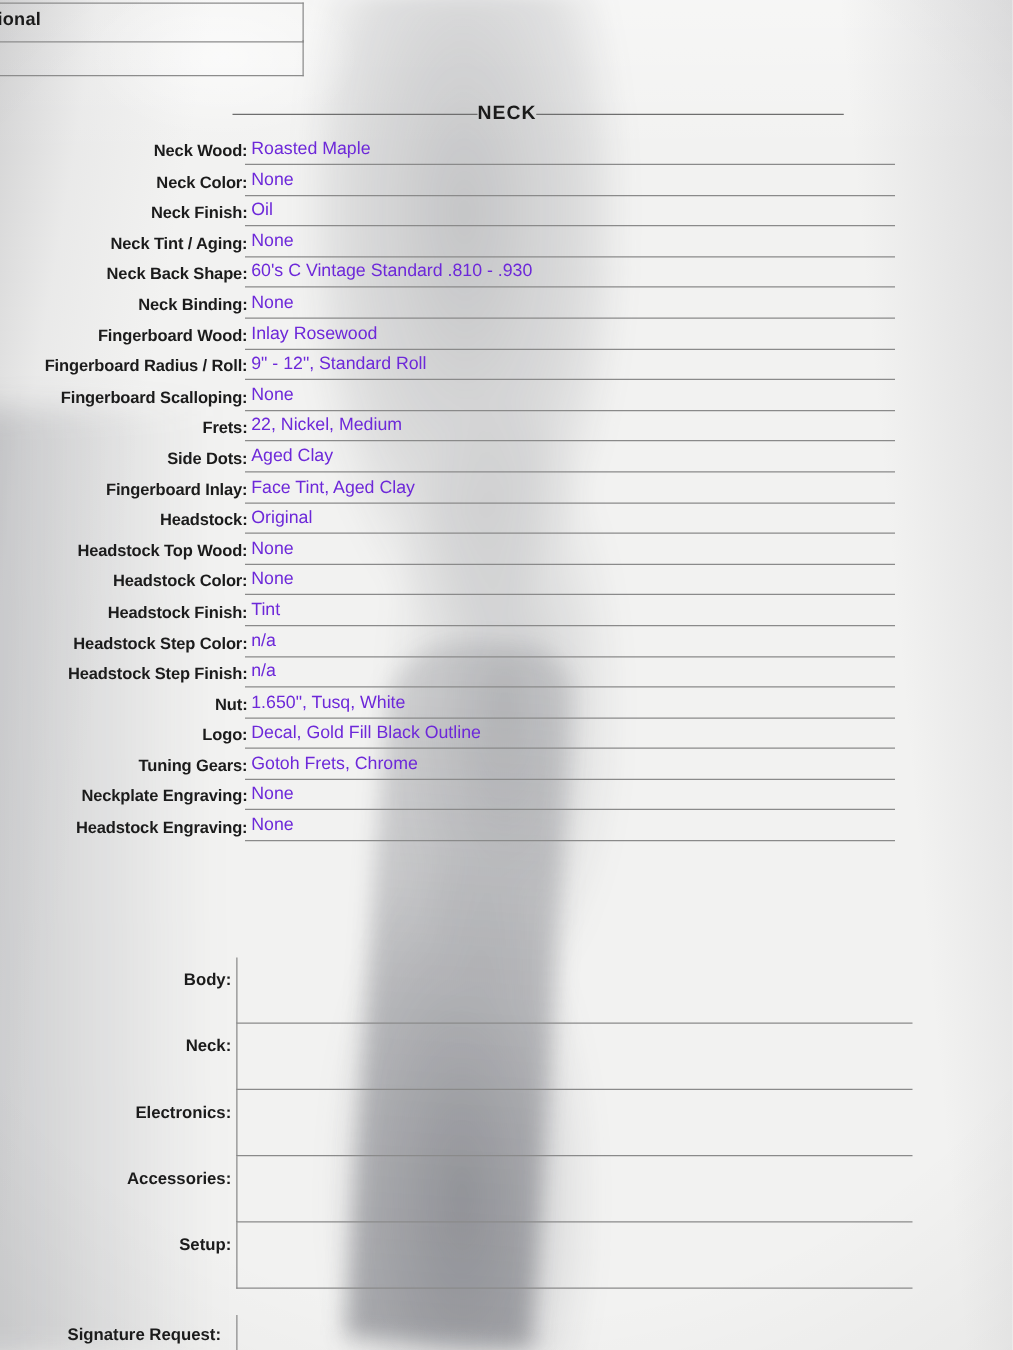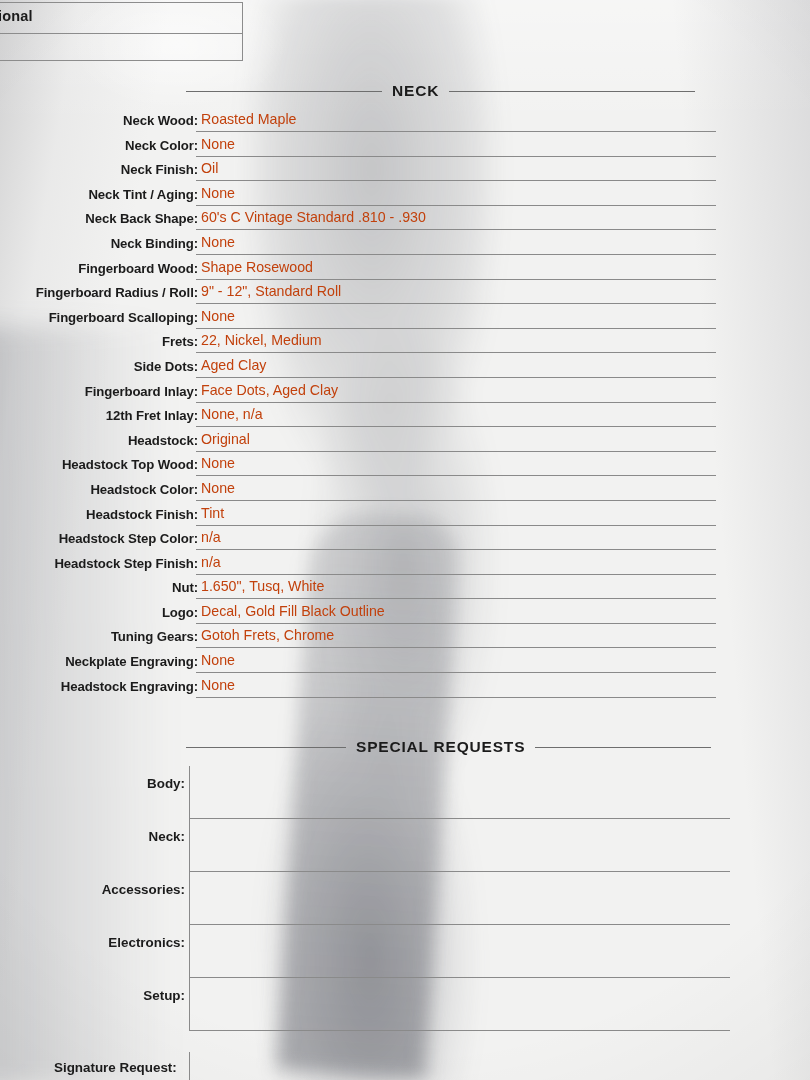--- a/index.html
+++ b/index.html
@@ -124,21 +124,20 @@
     font-size: 14.5px;
     font-weight: bold;
     letter-spacing: 0.2px;
   }
 
   
   .section-head {
     position: absolute;
     display: flex;
     align-items: center;
-    gap: 10px;
   }
   .section-head .rule {
     height: 0;
     border-top: 1px solid #6e6e6e;
   }
   .section-head .title {
     font-size: 15.5px;
     font-weight: bold;
     letter-spacing: 0.8px;
     white-space: nowrap;
@@ -180,21 +179,21 @@
     right: 94px;
     top: 21px;
     border-top: 1px solid #8a8a8a;
   }
   .spec-row .value {
     position: absolute;
     left: 201px;
     top: 1px;
     font-size: 14.2px;
     white-space: nowrap;
-    color: #c2410c;
+    color: #6d28d9;
   }
 
   
   #special-rows {
     position: absolute;
     left: 0;
     top: 766px;
     width: 810px;
   }
   .sr-row {
@@ -301,21 +300,21 @@
         <div class="value">60's C Vintage Standard .810 - .930</div>
       </div>
       <div class="spec-row">
         <div class="label">Neck Binding:</div>
         <div class="line"></div>
         <div class="value">None</div>
       </div>
       <div class="spec-row">
         <div class="label">Fingerboard Wood:</div>
         <div class="line"></div>
-        <div class="value">Shape Rosewood</div>
+        <div class="value">Inlay Rosewood</div>
       </div>
       <div class="spec-row">
         <div class="label">Fingerboard Radius / Roll:</div>
         <div class="line"></div>
         <div class="value">9" - 12", Standard Roll</div>
       </div>
       <div class="spec-row">
         <div class="label">Fingerboard Scalloping:</div>
         <div class="line"></div>
         <div class="value">None</div>
@@ -326,26 +325,21 @@
         <div class="value">22, Nickel, Medium</div>
       </div>
       <div class="spec-row">
         <div class="label">Side Dots:</div>
         <div class="line"></div>
         <div class="value">Aged Clay</div>
       </div>
       <div class="spec-row">
         <div class="label">Fingerboard Inlay:</div>
         <div class="line"></div>
-        <div class="value">Face Dots, Aged Clay</div>
-      </div>
-      <div class="spec-row">
-        <div class="label">12th Fret Inlay:</div>
-        <div class="line"></div>
-        <div class="value">None, n/a</div>
+        <div class="value">Face Tint, Aged Clay</div>
       </div>
       <div class="spec-row">
         <div class="label">Headstock:</div>
         <div class="line"></div>
         <div class="value">Original</div>
       </div>
       <div class="spec-row">
         <div class="label">Headstock Top Wood:</div>
         <div class="line"></div>
         <div class="value">None</div>
@@ -390,44 +384,39 @@
         <div class="line"></div>
         <div class="value">None</div>
       </div>
       <div class="spec-row">
         <div class="label">Headstock Engraving:</div>
         <div class="line"></div>
         <div class="value">None</div>
       </div>
     </div>
 
-  <div class="section-head" id="special-head">
-    <div class="rule l"></div>
-    <div class="title">SPECIAL REQUESTS</div>
-    <div class="rule r"></div>
-  </div>
 
   <div id="special-rows">
       <div class="sr-row">
         <div class="label">Body:</div>
         <div class="vline"></div>
         <div class="hline"></div>
       </div>
       <div class="sr-row">
         <div class="label">Neck:</div>
         <div class="vline"></div>
         <div class="hline"></div>
       </div>
       <div class="sr-row">
-        <div class="label">Accessories:</div>
+        <div class="label">Electronics:</div>
         <div class="vline"></div>
         <div class="hline"></div>
       </div>
       <div class="sr-row">
-        <div class="label">Electronics:</div>
+        <div class="label">Accessories:</div>
         <div class="vline"></div>
         <div class="hline"></div>
       </div>
       <div class="sr-row">
         <div class="label">Setup:</div>
         <div class="vline"></div>
         <div class="hline"></div>
       </div>
     </div>
 

